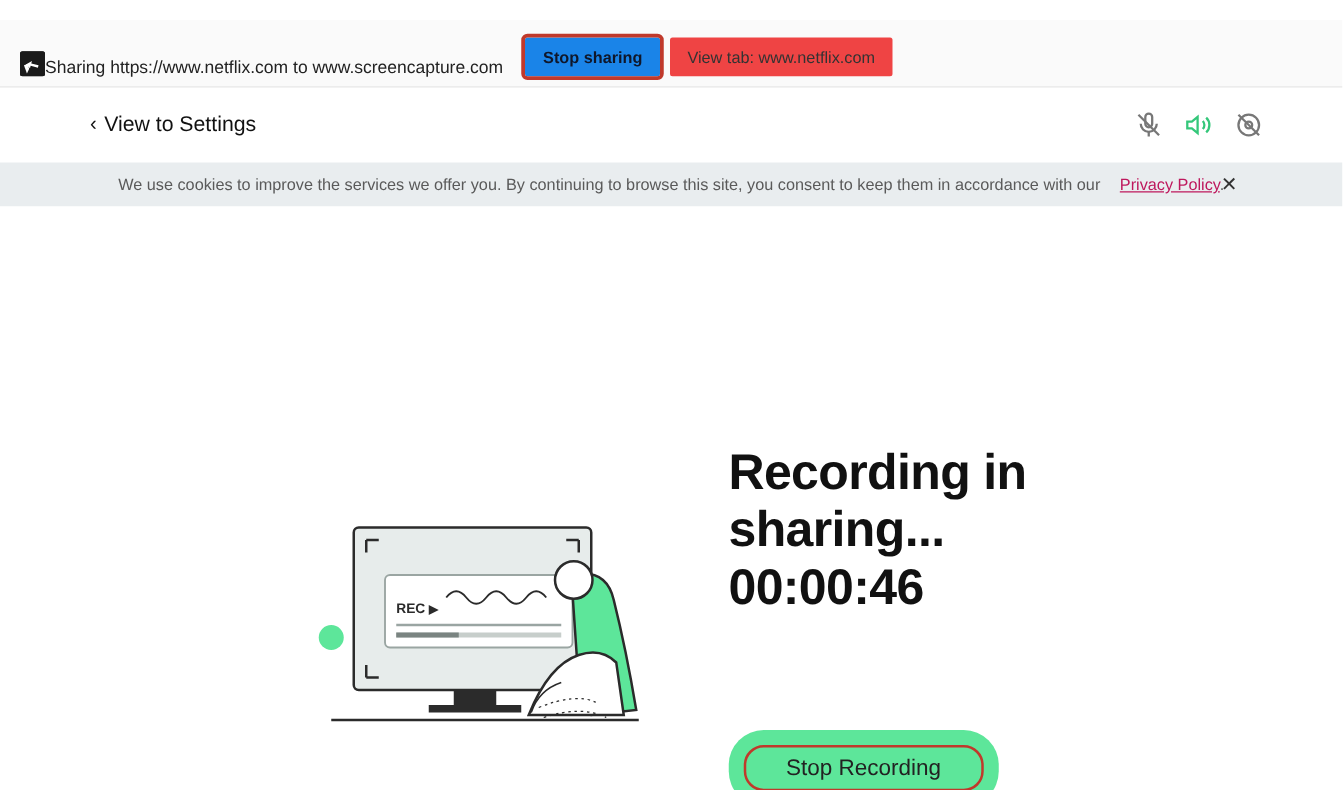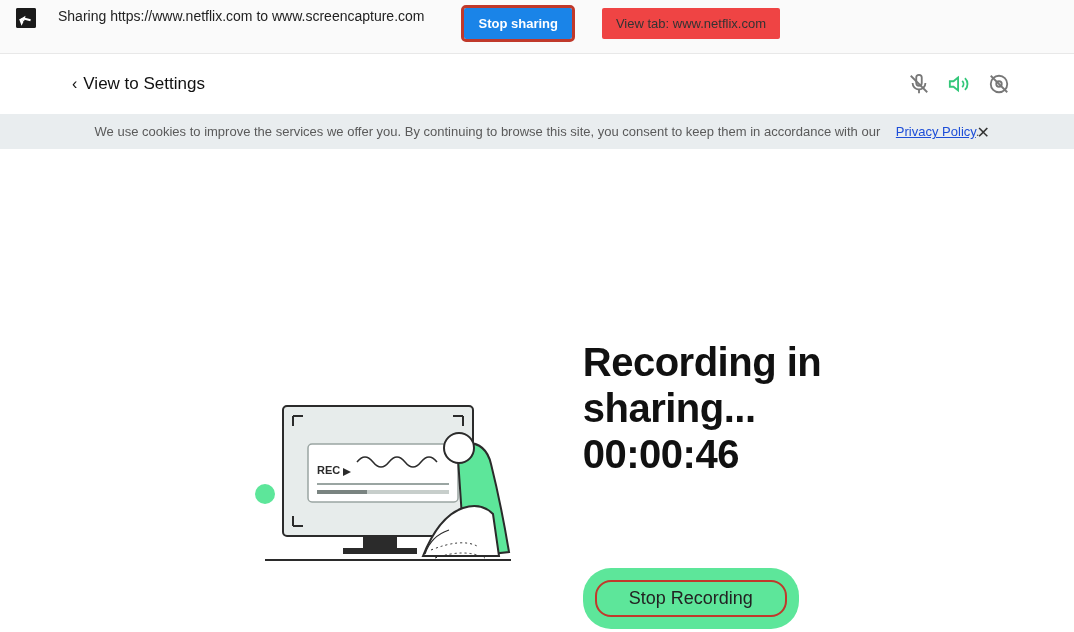--- a/index.html
+++ b/index.html
@@ -6,47 +6,48 @@
   body {
     font-family: -apple-system, BlinkMacSystemFont, "Segoe UI", Arial, sans-serif;
     background: #fff;
     width: 1074px;
     height: 632px;
     overflow: hidden;
   }
   
   .share-bar {
     display: flex;
-    align-items: flex-start;
-    gap: 22px;
+    align-items: flex-end;
+    gap: 0;
     padding: 8px 16px;
     background: #fafafa;
     border-bottom: 1px solid #e8e8e8;
     height: 54px;
+    margin-top: 16px;
   }
   .share-icon {
     width: 20px; height: 20px;
     background: #1a1a1a;
     border-radius: 2px;
     position: relative;
   }
   .share-icon::after {
     content: "";
     position: absolute;
     left: 4px; top: 9px;
     width: 9px; height: 4px;
     border-left: 3px solid #fff;
     border-bottom: 3px solid transparent;
     transform: rotate(-20deg);
   }
   .share-icon svg { display:block; }
   .share-text { font-size: 14px; color: #222; }
   .stop-sharing-btn {
     background: #1a84e8;
-    color: #ffffff;
+    color: #0f172a;
     border: none;
     padding: 8px 14px;
     font-size: 13px;
     font-weight: 600;
     border-radius: 2px;
     cursor: pointer;
     outline: 3px solid #c0392b;
     outline-offset: 0;
     margin-left: 18px;
   }
@@ -91,21 +92,21 @@
   .cookie-bar {
     background: #e9edef;
     color: #5a5a5a;
     font-size: 13px;
     display: flex;
     align-items: center;
     justify-content: center;
     padding: 10px 50px;
     position: relative;
   }
-  .cookie-bar a { color: #1d4ed8; text-decoration: underline; padding-left: 12px; }
+  .cookie-bar a { color: #be185d; text-decoration: underline; padding-left: 12px; }
   .cookie-close {
     position: absolute;
     right: 84px;
     top: 50%;
     transform: translateY(-50%);
     cursor: pointer;
     color: #333;
     font-size: 16px;
   }
   

